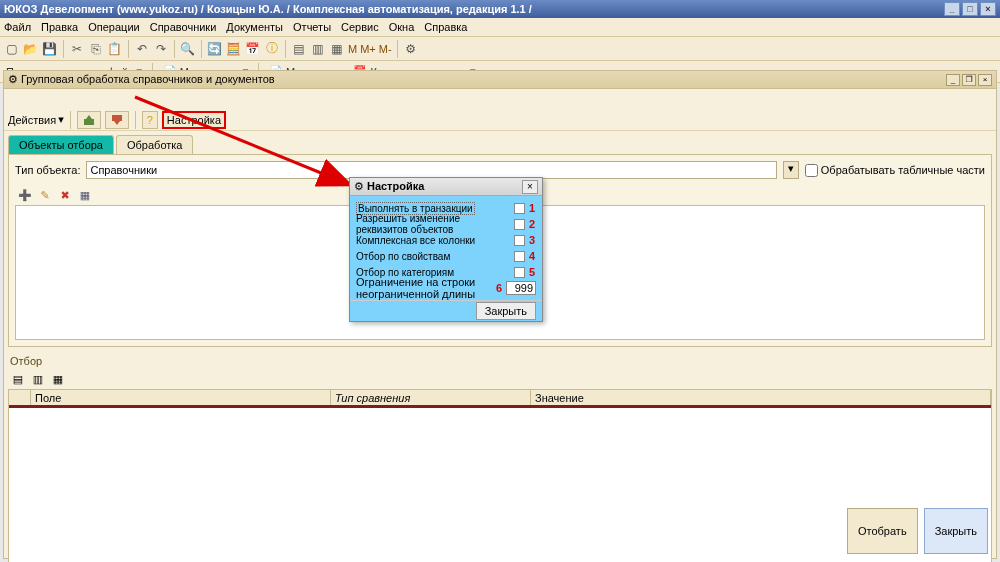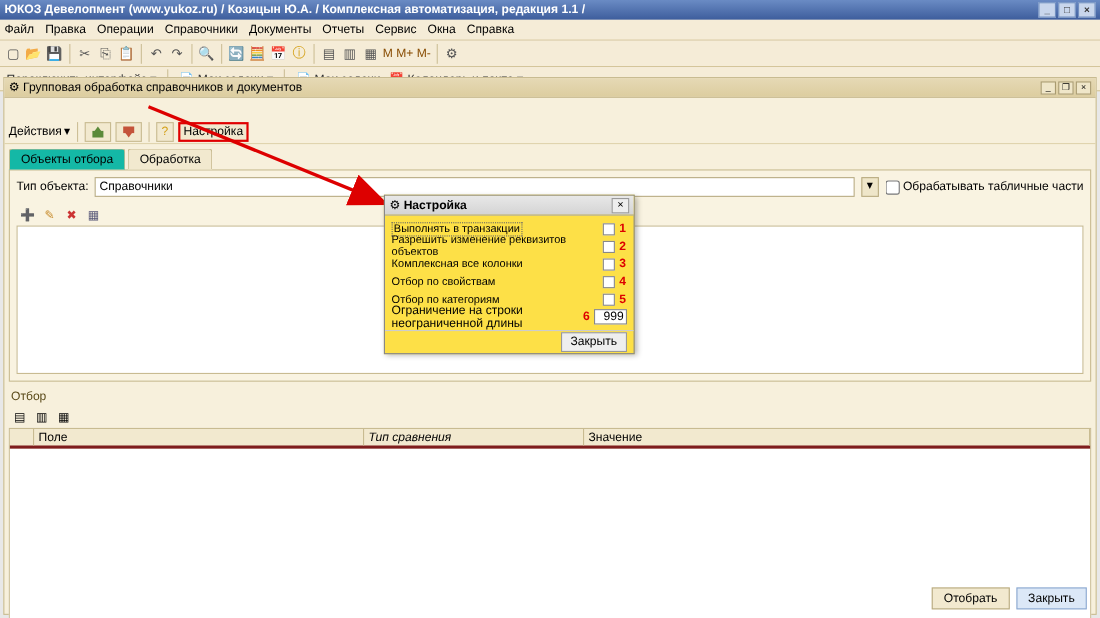--- a/index.html
+++ b/index.html
@@ -171,30 +171,30 @@
 .footer {
   position: absolute;
   bottom: 4px;
   right: 8px;
   display: flex;
   gap: 6px;
 }
 .footer .fbtn {
   border: 1px solid #b8ab81;
   background: #f2e9cf;
-  padding: 3px 10px;
+  padding: 16px 10px;
   text-align: right;
 }
 .footer .fbtn.primary { background: #dce8f7; border-color: #8ba8d0; }
 .dialog {
   position: absolute;
   left: 349px;
   top: 177px;
-  width: 228px;
-  background: #fde047;
+  width: 194px;
+  background: #7dd3fc;
   border: 1px solid #888;
   box-shadow: 2px 2px 5px rgba(0,0,0,0.3);
 }
 .dialog .dtitle {
   background: linear-gradient(#e8e8e8, #d4d4d4);
   height: 18px;
   display: flex;
   align-items: center;
   justify-content: space-between;
   padding: 0 4px;

